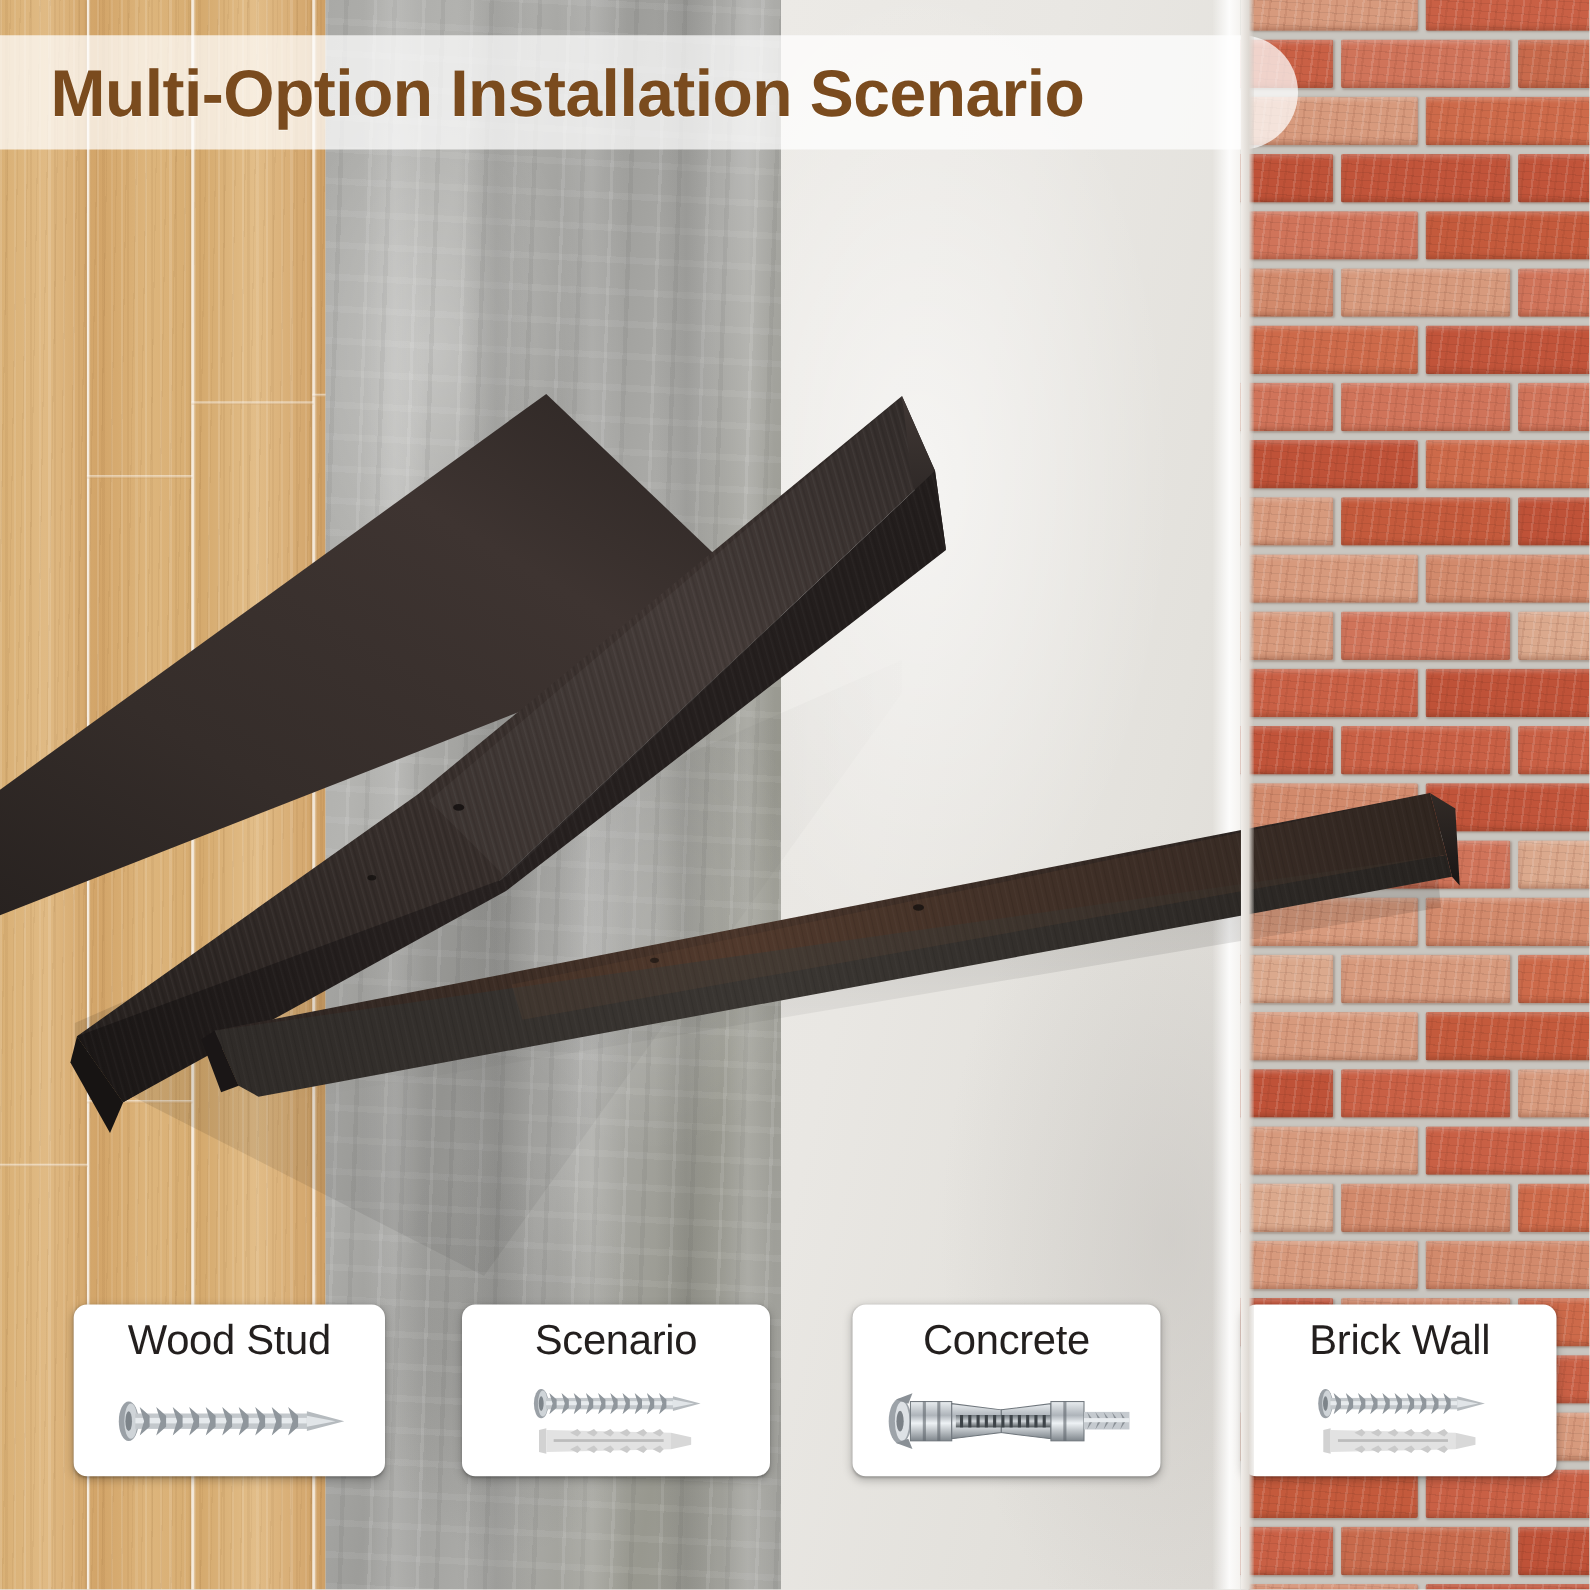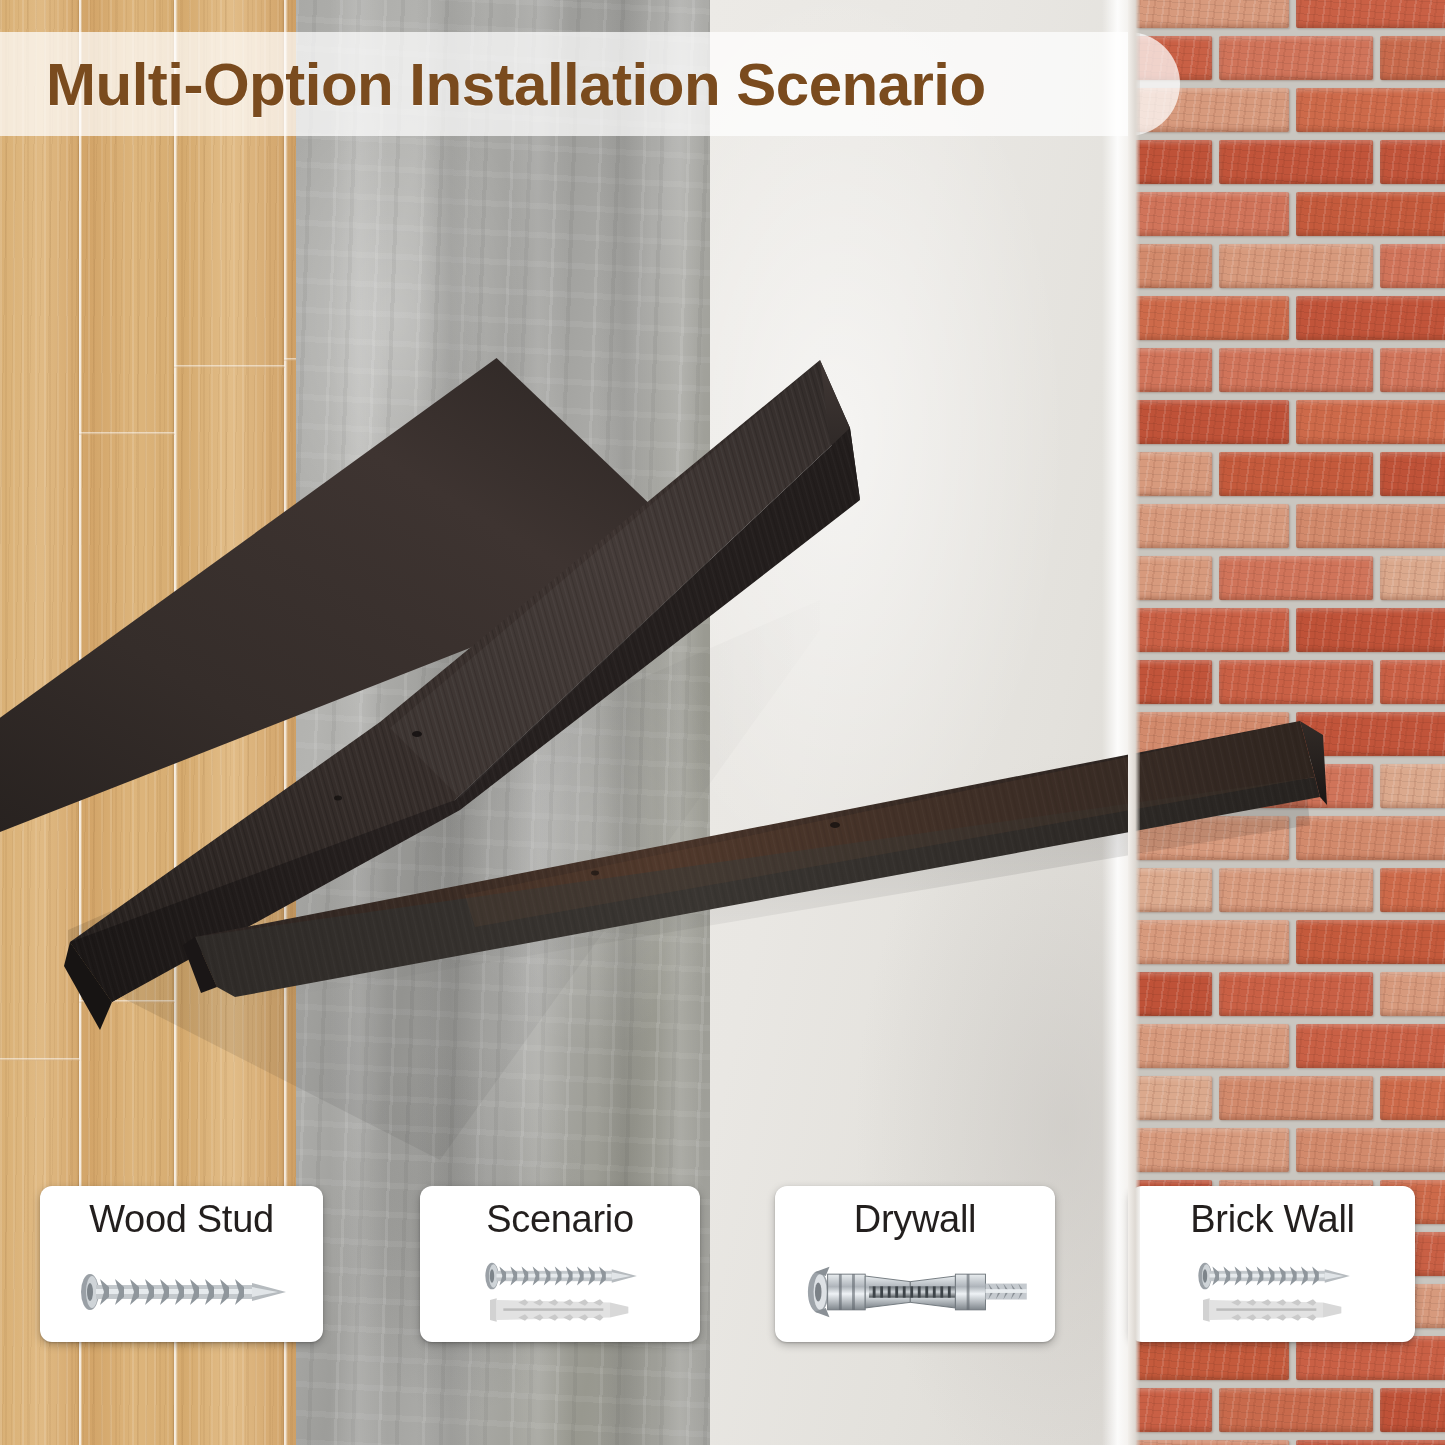--- a/index.html
+++ b/index.html
@@ -89,21 +89,21 @@
   
   .card { position:absolute; top:1186px; height:156px; background:#fff;
     border-radius:12px; box-shadow:0 3px 9px rgba(0,0,0,.26), 0 1px 2px rgba(0,0,0,.18);
     display:flex; flex-direction:column; align-items:center; }
   .card-label { margin-top:12px; font-size:38px; font-weight:500; color:#231f1e;
     white-space:nowrap; letter-spacing:-.3px; }
   .card-art { flex:1; width:100%; display:flex; flex-direction:column;
     align-items:center; justify-content:center; gap:2px; }
   .card-art svg { display:block; }
 
-  .c0 { left:40px;   width:283px; }
+  .c0 { left:67px;   width:283px; }
   .c1 { left:420px;  width:280px; }
   .c2 { left:775px;  width:280px; }
   .c3 { left:1130px; width:285px; }
 </style>
 </head>
 <body>
 
 <div class="stage">
 
   <div class="panel panel-wood">
@@ -441,21 +441,21 @@
           <path d="M94 27 L102 31 L106 27 L102 23 Z"></path>
           <path d="M112 27 L120 31 L124 27 L120 23 Z"></path>
           <path d="M130 27 L138 31 L142 27 L138 23 Z"></path>
         </g>
         <rect x="22" y="16" width="120" height="3" fill="#bcbcbc"></rect>
       </svg>
     </div>
   </div>
 
   <div class="card c2">
-    <div class="card-label">Drywall</div>
+    <div class="card-label">Concrete</div>
     <div class="card-art">
       <svg width="238" height="62" viewBox="0 0 250 66">
         <defs>
           <linearGradient id="mb" x1="0" y1="0" x2="0" y2="1">
             <stop offset="0" stop-color="#e9edf0"></stop>
             <stop offset=".35" stop-color="#aeb4ba"></stop>
             <stop offset=".55" stop-color="#eef2f5"></stop>
             <stop offset="1" stop-color="#7f868c"></stop>
           </linearGradient>
           <linearGradient id="mbd" x1="0" y1="0" x2="0" y2="1">

